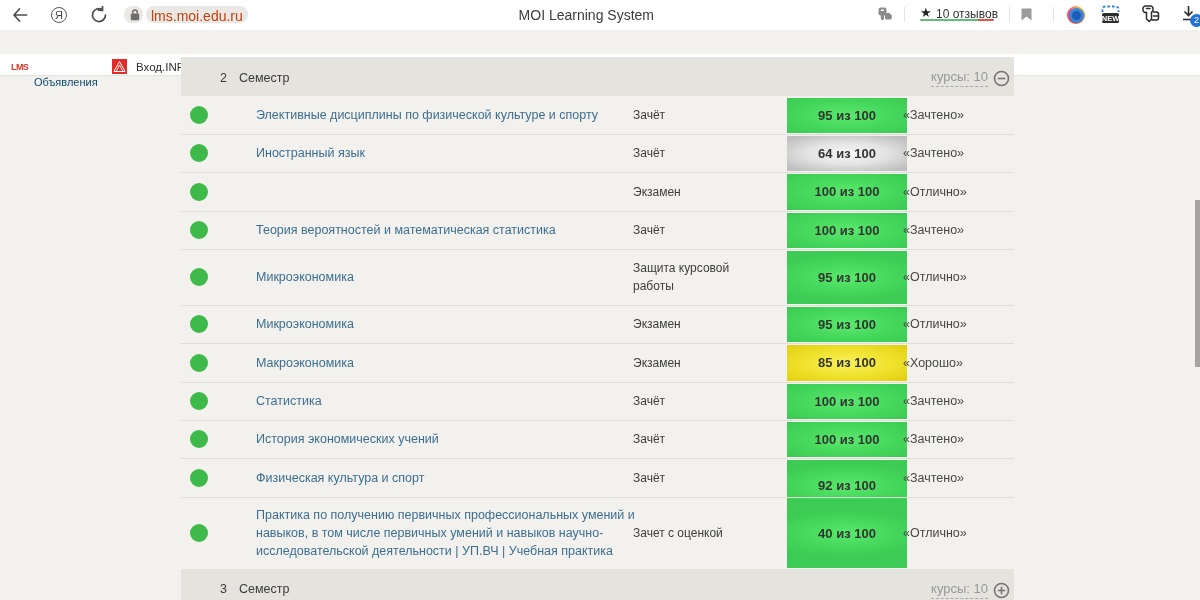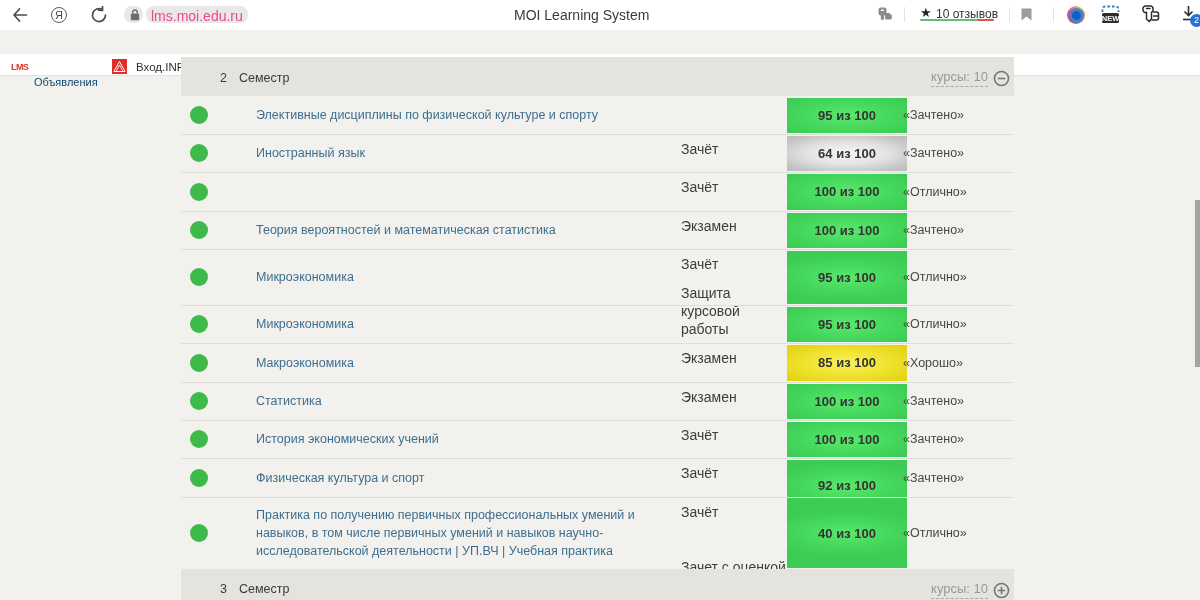--- a/index.html
+++ b/index.html
@@ -8,21 +8,21 @@
 
 #topbar {position:absolute;left:0;top:0;width:1200px;height:30px;background:#fff;}
 #bkbar {position:absolute;left:0;top:30px;width:1200px;height:22px;background:#fff;border-bottom:1px solid #e2e2e0;margin-top:24px;}
 .pill {position:absolute;background:#e9e8e5;border-radius:8px;top:6px;height:17px;}
 .vsep {position:absolute;top:7px;width:1px;height:15px;background:#e4e4e4;}
 
 .hband {position:absolute;left:181px;width:833px;background:#e4e3de;}
 .sep {position:absolute;left:181px;width:833px;height:1px;background:#dfded9;}
 .dot {position:absolute;left:190px;width:18px;height:18px;border-radius:50%;background:#3eba4a;}
 .cname {position:absolute;left:221px;width:430px;display:flex;align-items:center;color:#3d6f90;font-size:12.5px;line-height:18px;margin-left:35px;}
-.ctype {position:absolute;left:681px;width:110px;display:flex;align-items:center;color:#3d3d3d;font-size:14px;line-height:18px;margin-top:34px;}
+.ctype {position:absolute;left:633px;width:110px;display:flex;align-items:center;color:#3d3d3d;font-size:12px;line-height:18px;}
 .badge {position:absolute;left:775px;width:120px;display:flex;align-items:center;justify-content:center;color:#333;font-size:13px;font-weight:bold;margin-left:12px;}
 .cgrade {position:absolute;left:903px;width:111px;display:flex;align-items:center;color:#474747;font-size:12.5px;}
 .hnum {position:absolute;left:220px;color:#3a3a3a;font-size:12.5px;}
 .hsem {position:absolute;left:239px;color:#3a3a3a;font-size:12.5px;}
 .kursy {position:absolute;color:#98999c;font-size:13px;border-bottom:1px dashed #a8a9ac;padding-bottom:2px;}
 </style></head>
 <body>
 <div id="page">
 
   <div id="topbar">
@@ -33,22 +33,22 @@
     <svg class="abs" style="left:90px;top:6px" width="18" height="18" viewBox="0 0 18 18">
       <path d="M15.5 9 A6.5 6.5 0 1 1 12.2 3.4" stroke="#4a4a4a" stroke-width="1.7" fill="none" stroke-linecap="round"></path>
       <path d="M12.5 0.5 L12.5 4.5 L8.5 4.2" fill="none" stroke="#4a4a4a" stroke-width="1.7" stroke-linecap="round" stroke-linejoin="round"></path>
     </svg>
     <div class="pill" style="left:124px;width:19px"></div>
     <svg class="abs" style="left:129.5px;top:8.5px" width="10" height="12" viewBox="0 0 10 12">
       <rect x="0.8" y="4.6" width="8.4" height="6.6" rx="1.2" fill="#6d6d6d"></rect>
       <path d="M2.8 4.6 V3.2 A2.2 2.2 0 0 1 7.2 3.2 V4.6" stroke="#6d6d6d" stroke-width="1.5" fill="none"></path>
     </svg>
     <div class="pill" style="left:146px;width:102px"></div>
-    <div class="abs" style="left:151px;top:8px;color:#ec4899;font-size:14px;">lms.moi.edu.ru</div>
-    <div class="abs" style="left:514px;top:7px;width:140px;text-align:left;color:#3b3b3b;font-size:14px;">MOI Learning System</div>
+    <div class="abs" style="left:151px;top:8px;color:#c2410c;font-size:14px;">lms.moi.edu.ru</div>
+    <div class="abs" style="left:514px;top:7px;width:140px;text-align:right;color:#3b3b3b;font-size:14px;">MOI Learning System</div>
 
     <svg class="abs" style="left:878px;top:7px" width="14" height="14" viewBox="0 0 14 14">
       <rect x="0.5" y="0.5" width="8" height="8" rx="2.2" fill="#8c8c8c"></rect>
       <rect x="2.8" y="6" width="3.2" height="7" rx="1.5" fill="#8c8c8c"></rect>
       <rect x="2.6" y="2.4" width="3.6" height="1.6" rx="0.8" fill="#fff"></rect>
       <rect x="7" y="6" width="6.8" height="6.6" rx="1.6" fill="#8c8c8c"></rect>
       <circle cx="13.6" cy="6" r="1.8" fill="#fff"></circle>
     </svg>
     <div class="vsep" style="left:904px"></div>
     <div class="abs" style="left:920px;top:5px;color:#222;font-size:13px;">★</div>

